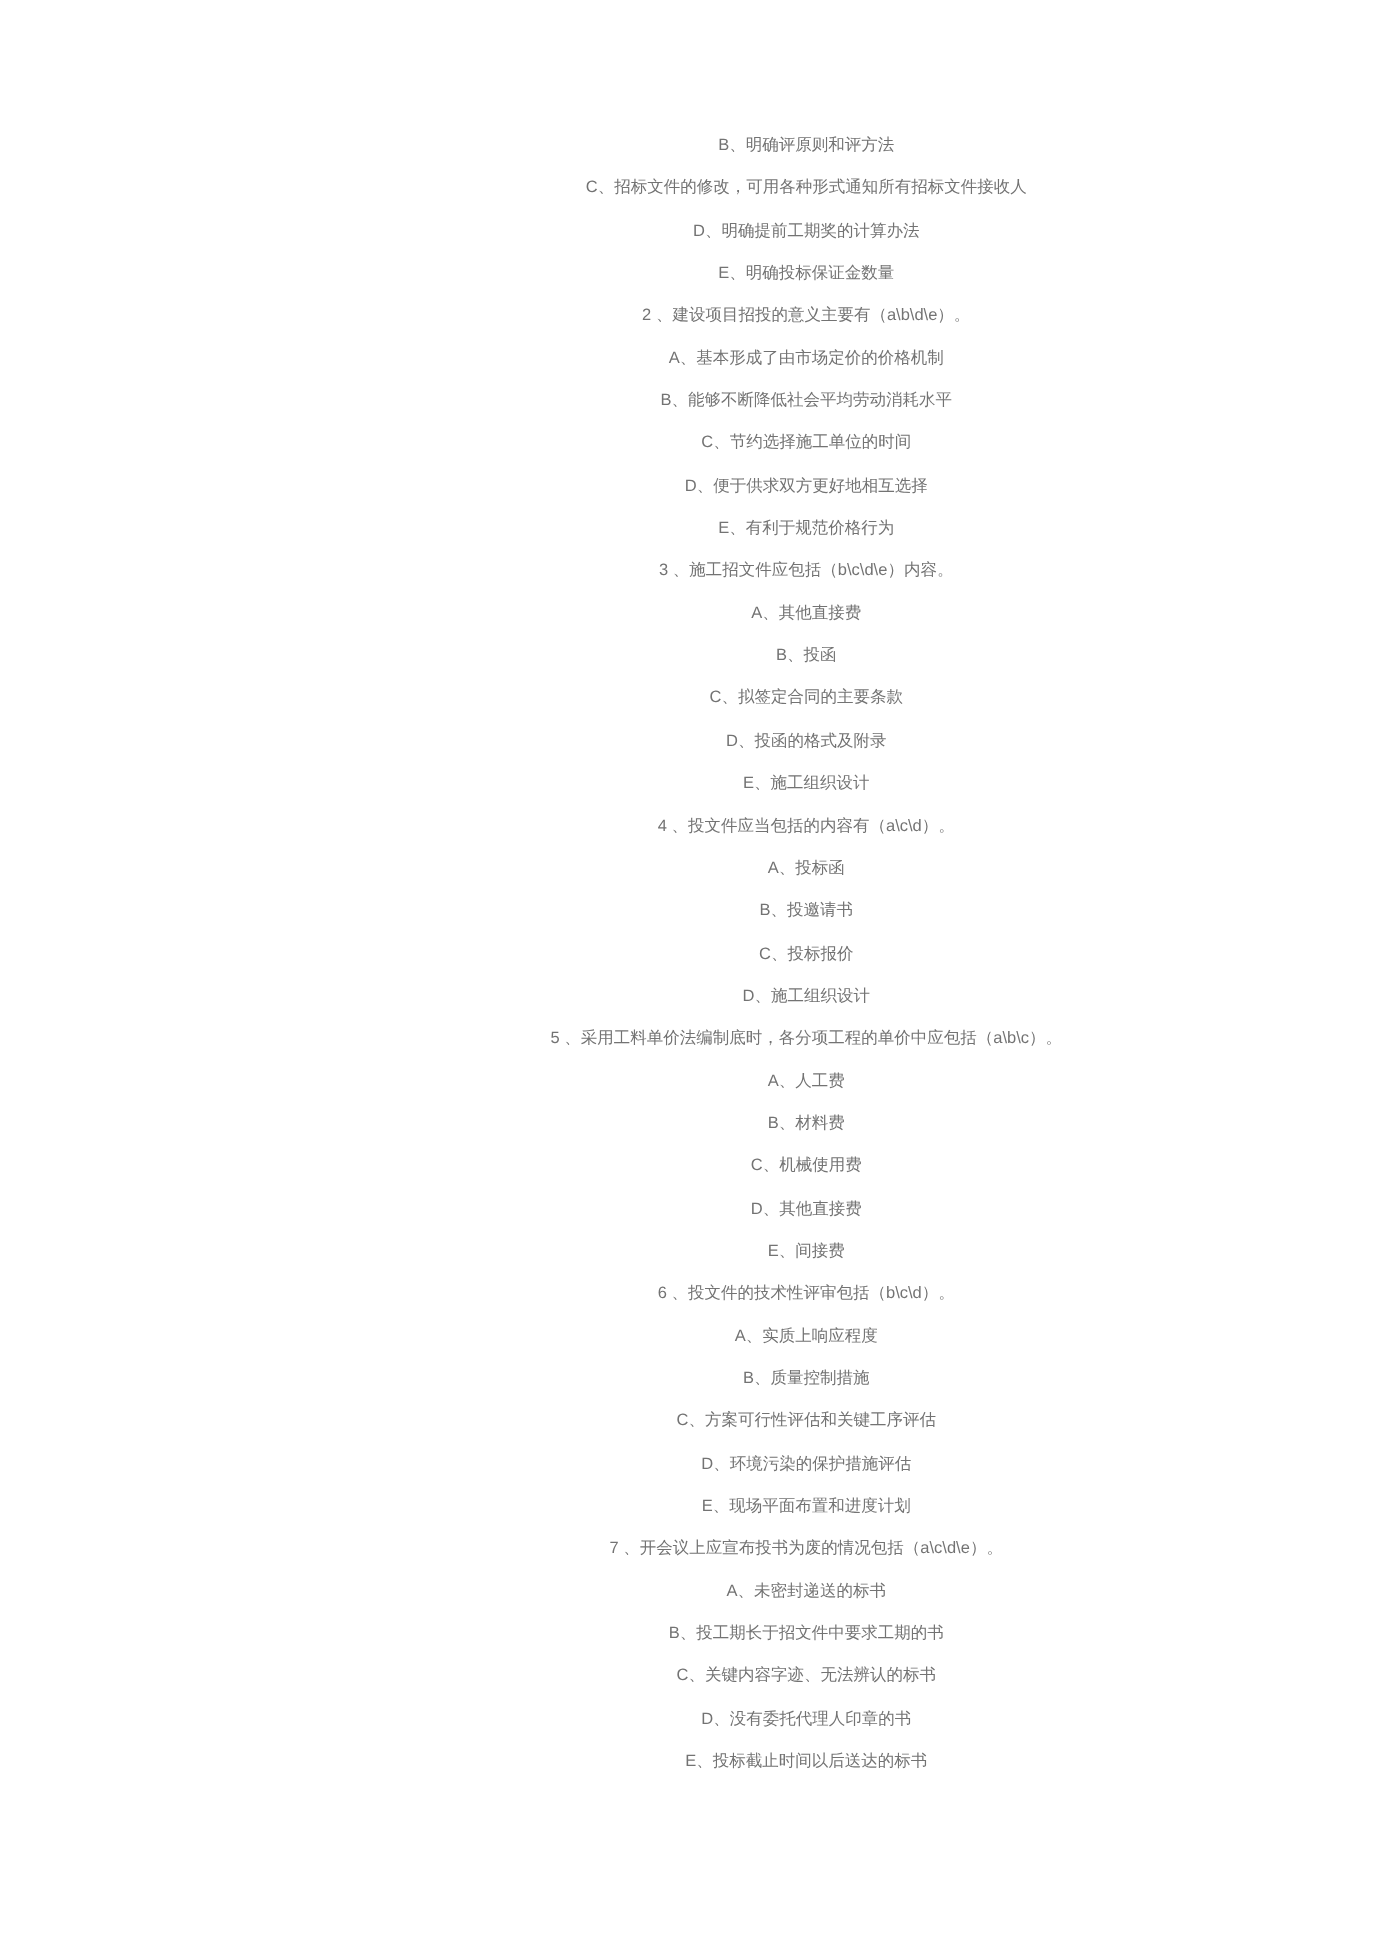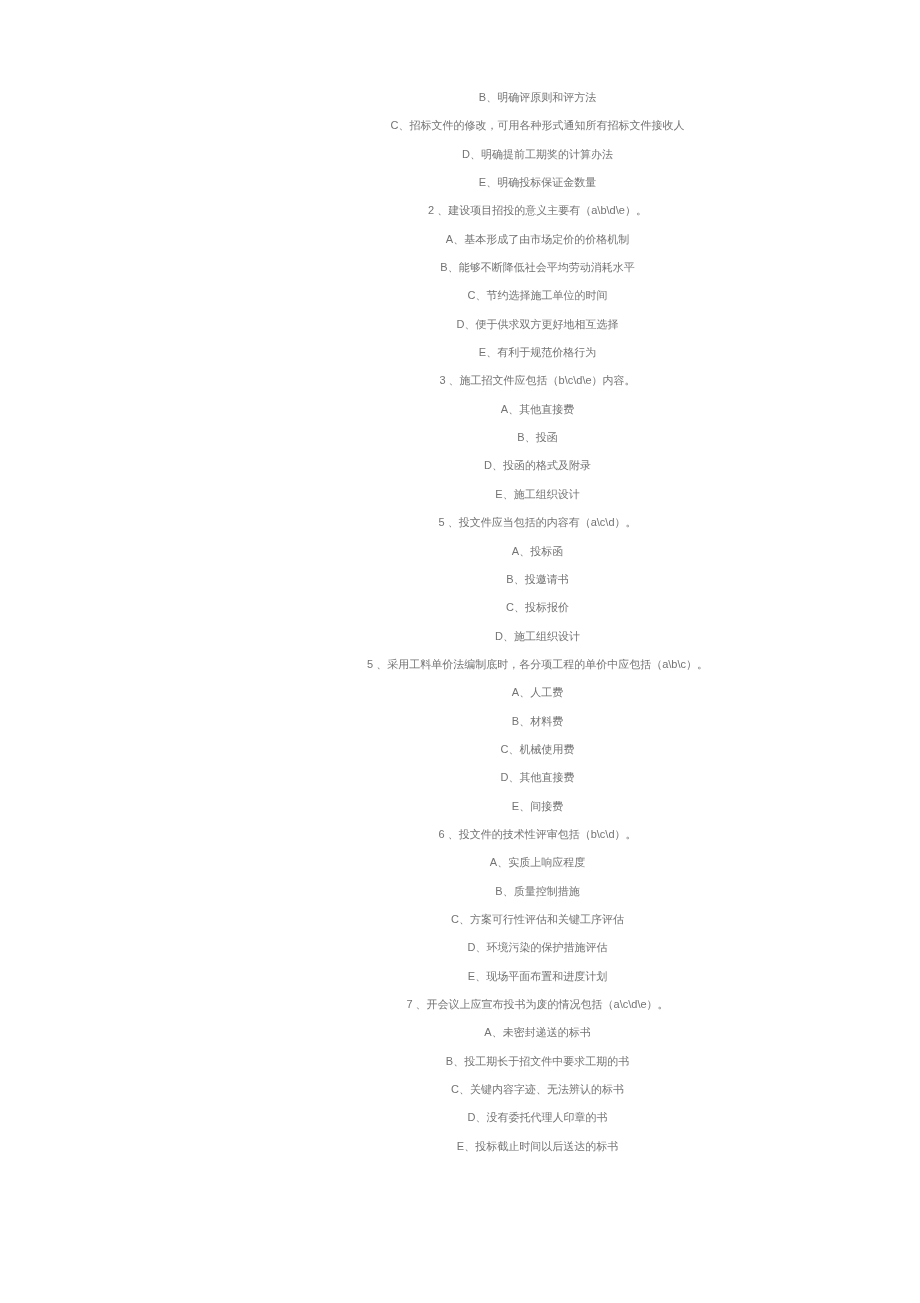--- a/index.html
+++ b/index.html
@@ -29,23 +29,24 @@
     <p class="line">E、明确投标保证金数量</p>
     <p class="line">2 、建设项目招投的意义主要有（a\b\d\e）。</p>
     <p class="line">A、基本形成了由市场定价的价格机制</p>
     <p class="line">B、能够不断降低社会平均劳动消耗水平</p>
     <p class="line">C、节约选择施工单位的时间</p>
     <p class="line">D、便于供求双方更好地相互选择</p>
     <p class="line">E、有利于规范价格行为</p>
     <p class="line">3 、施工招文件应包括（b\c\d\e）内容。</p>
     <p class="line">A、其他直接费</p>
     <p class="line">B、投函</p>
+    <p class="line">C、拟签定合同的主要条款</p>
     <p class="line">D、投函的格式及附录</p>
     <p class="line">E、施工组织设计</p>
-    <p class="line">5 、投文件应当包括的内容有（a\c\d）。</p>
+    <p class="line">4 、投文件应当包括的内容有（a\c\d）。</p>
     <p class="line">A、投标函</p>
     <p class="line">B、投邀请书</p>
     <p class="line">C、投标报价</p>
     <p class="line">D、施工组织设计</p>
     <p class="line">5 、采用工料单价法编制底时，各分项工程的单价中应包括（a\b\c）。</p>
     <p class="line">A、人工费</p>
     <p class="line">B、材料费</p>
     <p class="line">C、机械使用费</p>
     <p class="line">D、其他直接费</p>
     <p class="line">E、间接费</p>

